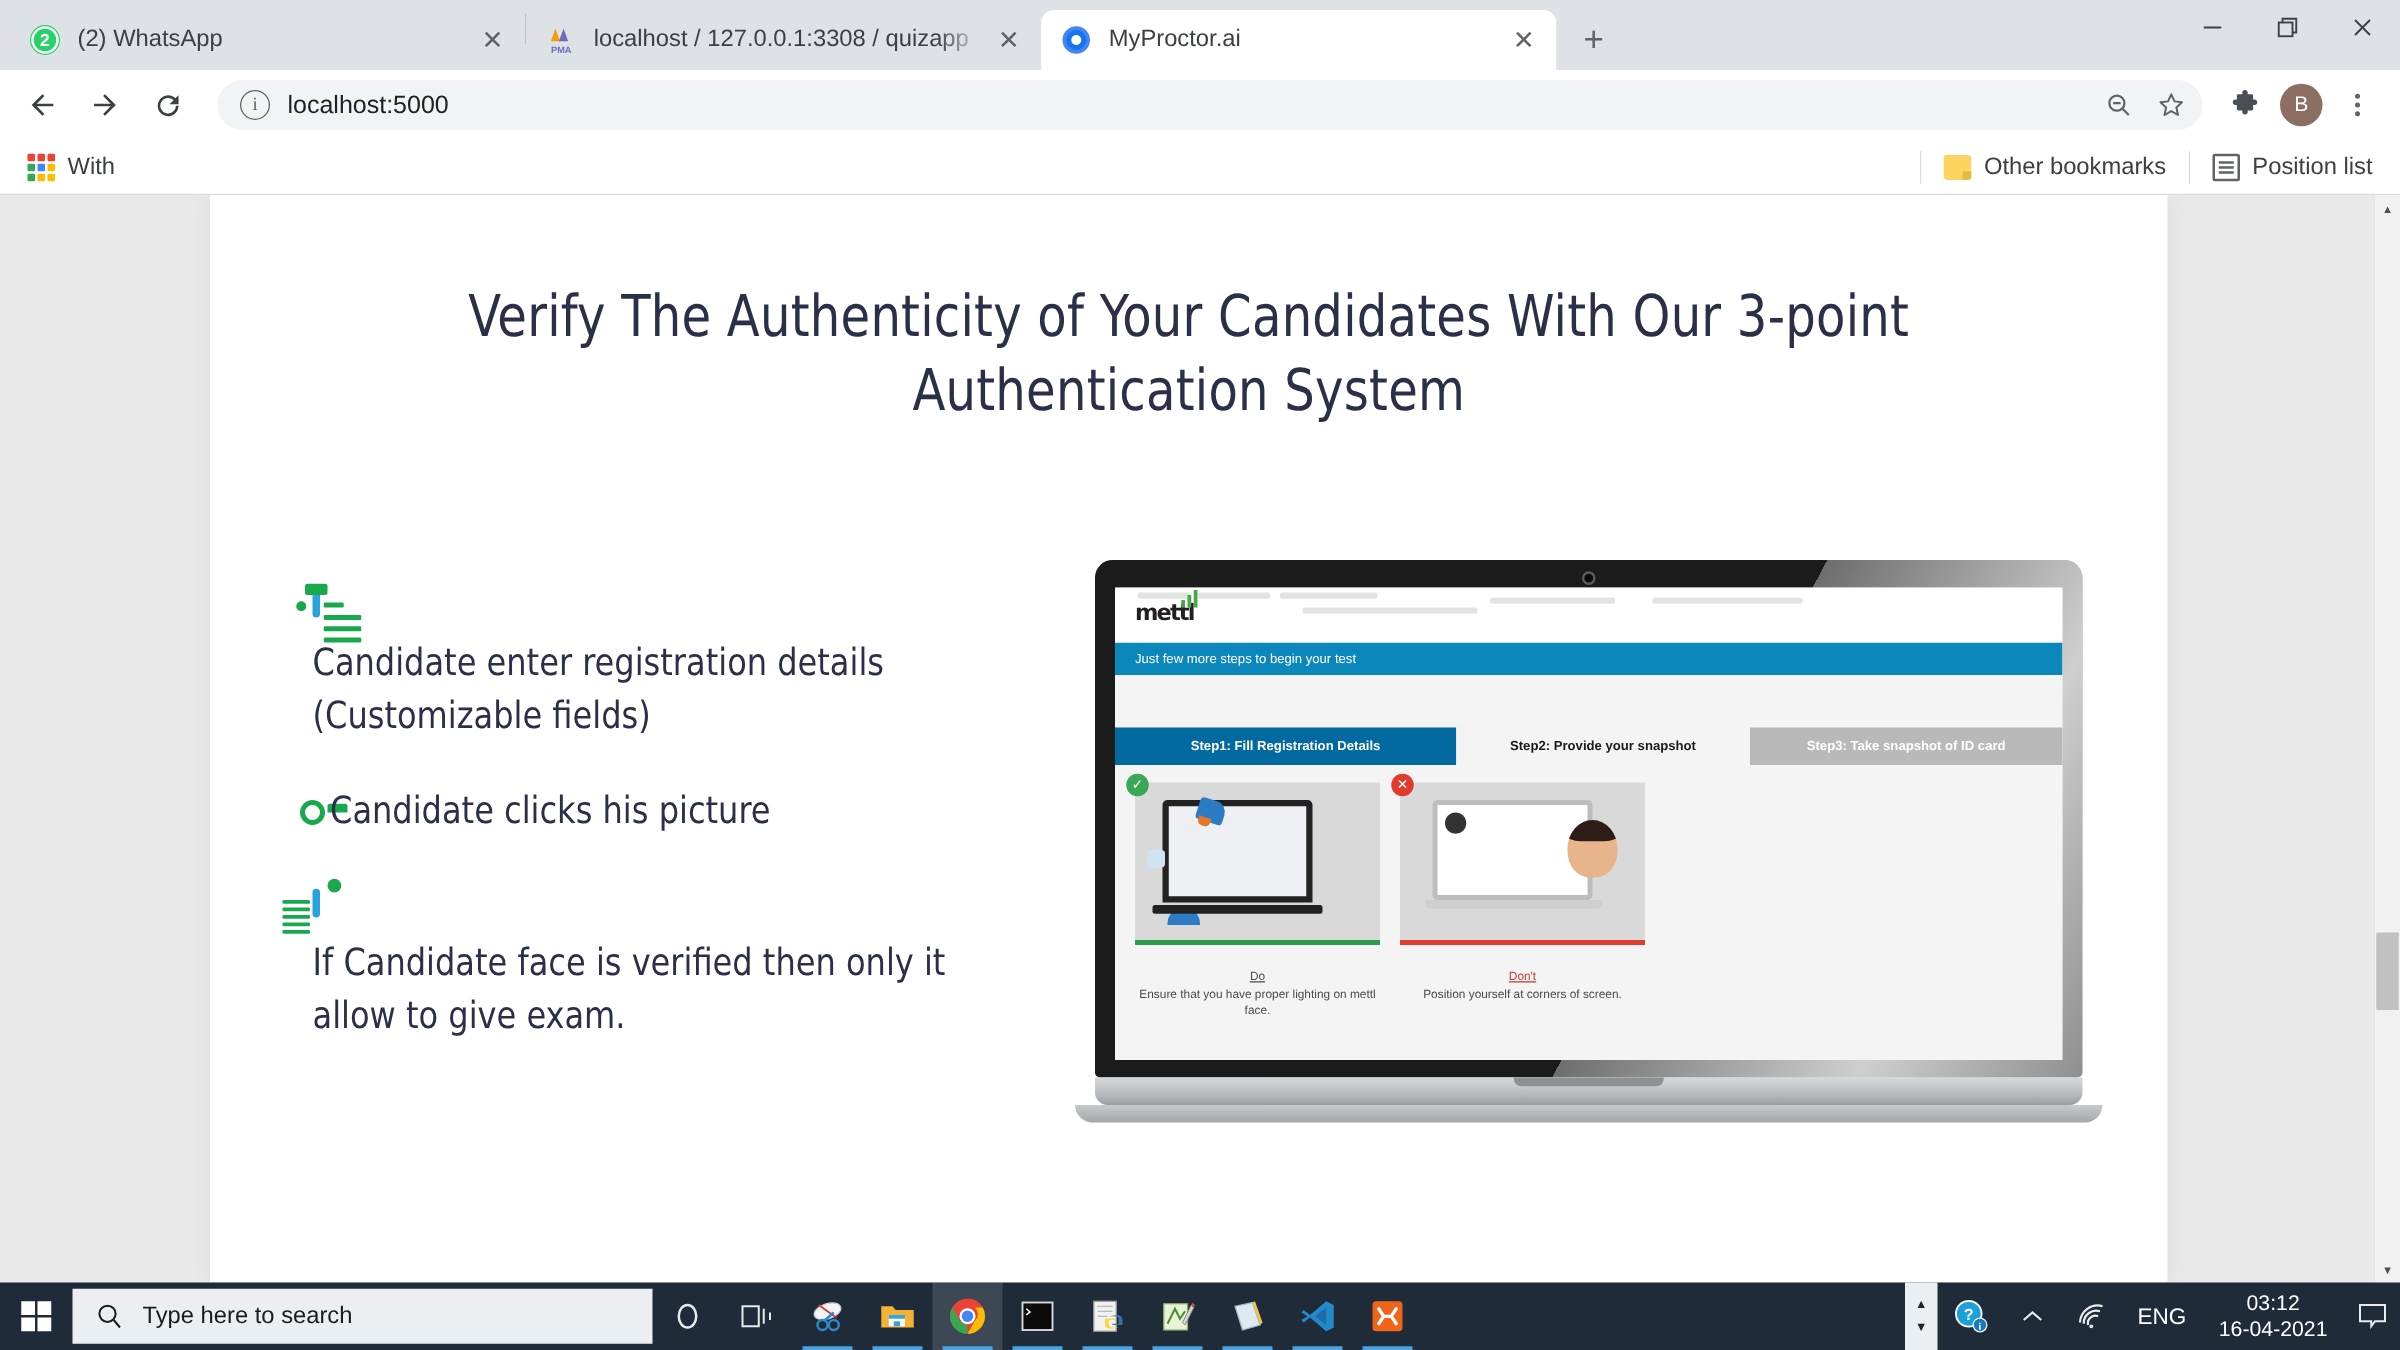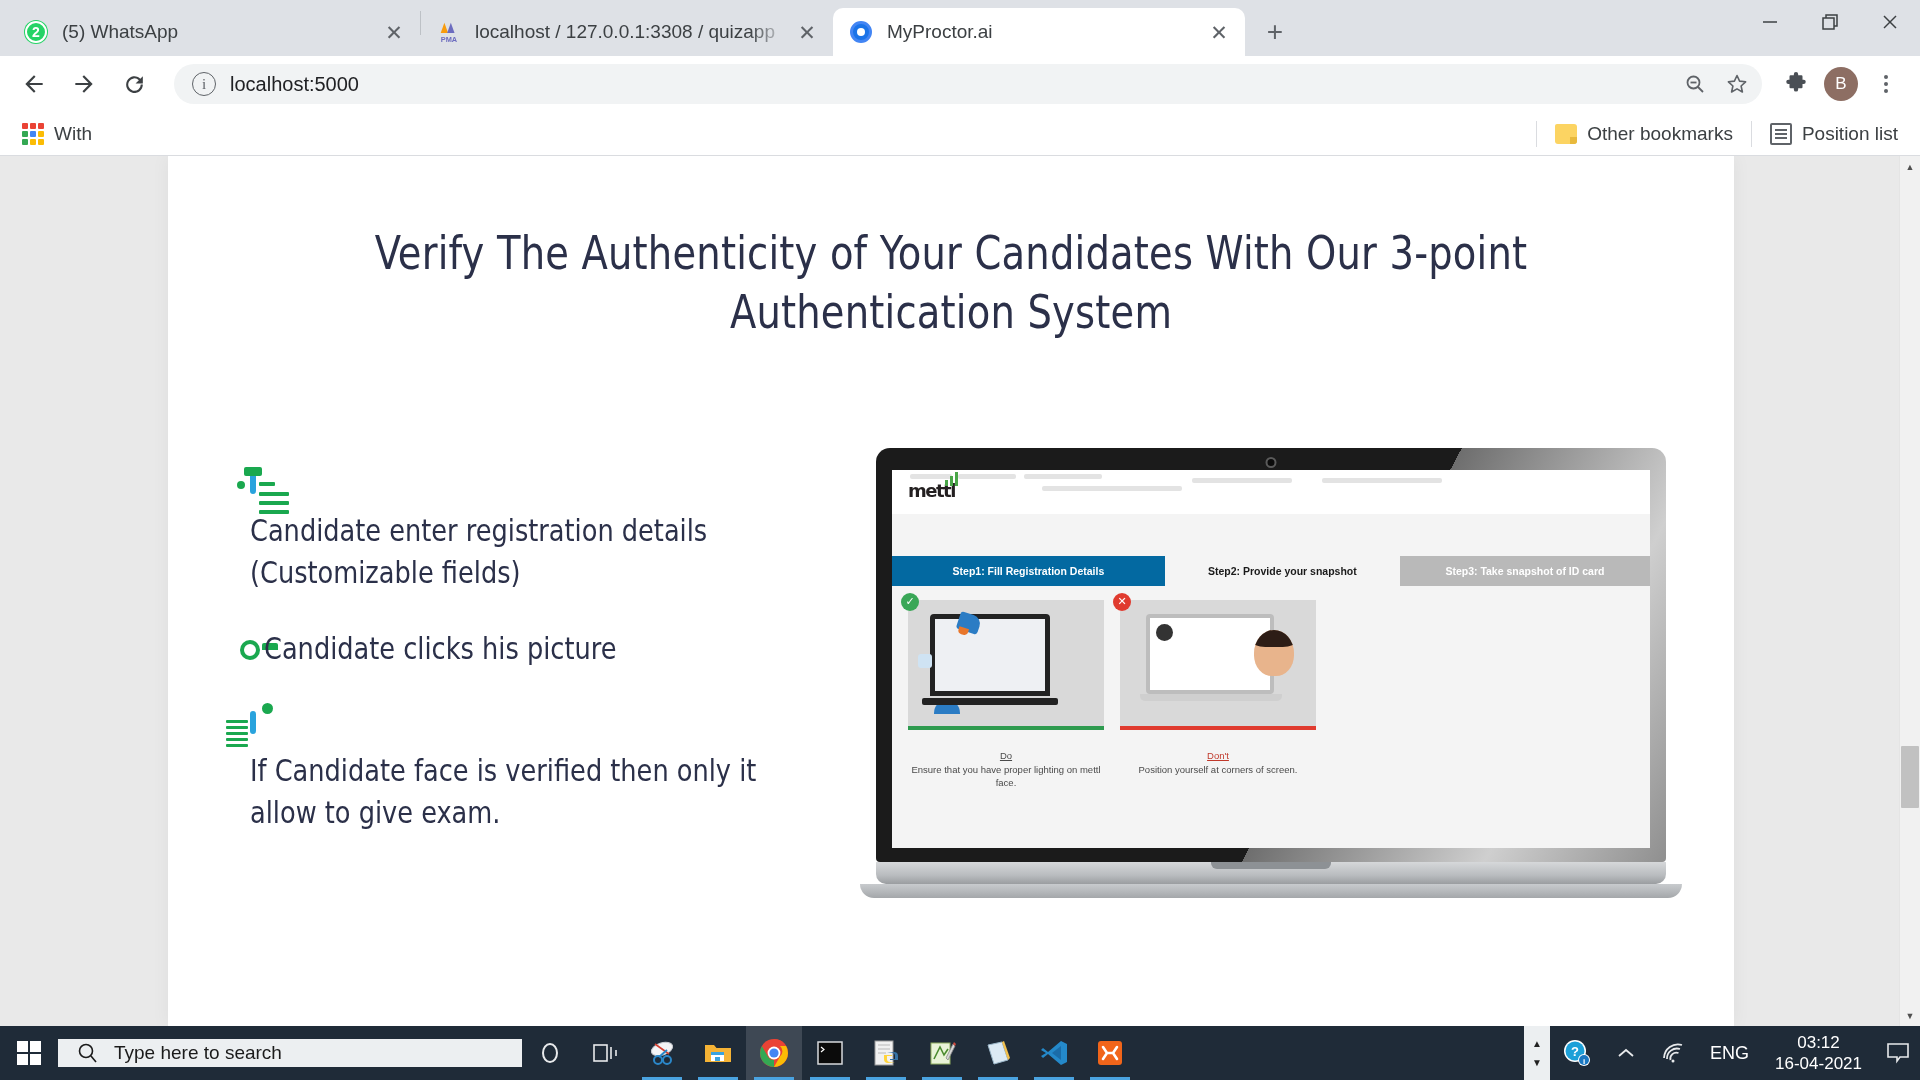--- a/index.html
+++ b/index.html
@@ -268,21 +268,21 @@
   .taskbar {
     position: absolute; left: 0; bottom: 0; width: 1920px; height: 54px;
     background: #1f2b38; display: flex; align-items: center; color: #fff;
   }
   .start {
     width: 58px; height: 54px; display: flex; align-items: center; justify-content: center;
   }
   .win-logo { width: 24px; height: 24px; display: grid; grid-template-columns: 1fr 1fr; grid-template-rows: 1fr 1fr; gap: 2.5px; }
   .win-logo span { background: #fff; display: block; }
   .searchbox {
-    width: 464px; height: 28px; background: #eceff1; display: flex; align-items: center;
+    width: 464px; height: 44px; background: #eceff1; display: flex; align-items: center;
     gap: 14px; padding: 0 18px; color: #1b1b1b; font-size: 19px;
   }
   .tb-icons { display: flex; align-items: center; }
   .tb-ico {
     width: 56px; height: 54px; display: flex; align-items: center; justify-content: center;
     position: relative;
   }
   .tb-ico.active { background: rgba(255,255,255,.14); }
   .tb-ico .open-bar { position: absolute; bottom: 0; left: 8px; right: 8px; height: 3px; background: #4aa3e0; }
   .tray { margin-left: auto; display: flex; align-items: center; height: 54px; }
@@ -297,21 +297,21 @@
 <body>
 
 <div class="browser">
 
   <div class="tabstrip">
 
     <div class="tab inactive">
       <span class="favicon">
         <span class="ico-whatsapp">2</span>
       </span>
-      <span class="title">(5) WhatsApp</span>
+      <span class="title">(2) WhatsApp</span>
       <span class="tabclose">✕</span>
     </div>
     <div class="tabsep"></div>
 
     <div class="tab inactive">
       <span class="favicon">
         <svg width="26" height="26" viewBox="0 0 26 26">
           <path d="M4 14 L8 3 L12 14 Z" fill="#f89c0e"></path>
           <path d="M11 14 L15 3 L19 14 Z" fill="#6c6cbf"></path>
           <text x="13" y="24" font-size="8" font-family="Liberation Sans, sans-serif" fill="#6c6cbf" text-anchor="middle" font-weight="bold">PMA</text>
@@ -503,20 +503,21 @@
                     <span class="ghost-line" style="left:430px; top:8px; width:120px;"></span>
                     <span class="mettl-logo">mettl
                       <span class="bars">
                           <i style="height:6px"></i>
                           <i style="height:10px"></i>
                           <i style="height:14px"></i>
                         </span>
                     </span>
                   </div>
 
+                  <div class="mettl-band">Just few more steps to begin your test</div>
                   <div class="mettl-gap"></div>
 
                   <div class="steps">
                     <div class="step dim">Step1: Fill Registration Details</div>
                     <div class="step active">Step2: Provide your snapshot</div>
                     <div class="step dim2">Step3: Take snapshot of ID card</div>
                   </div>
 
                   <div class="panel">
 

